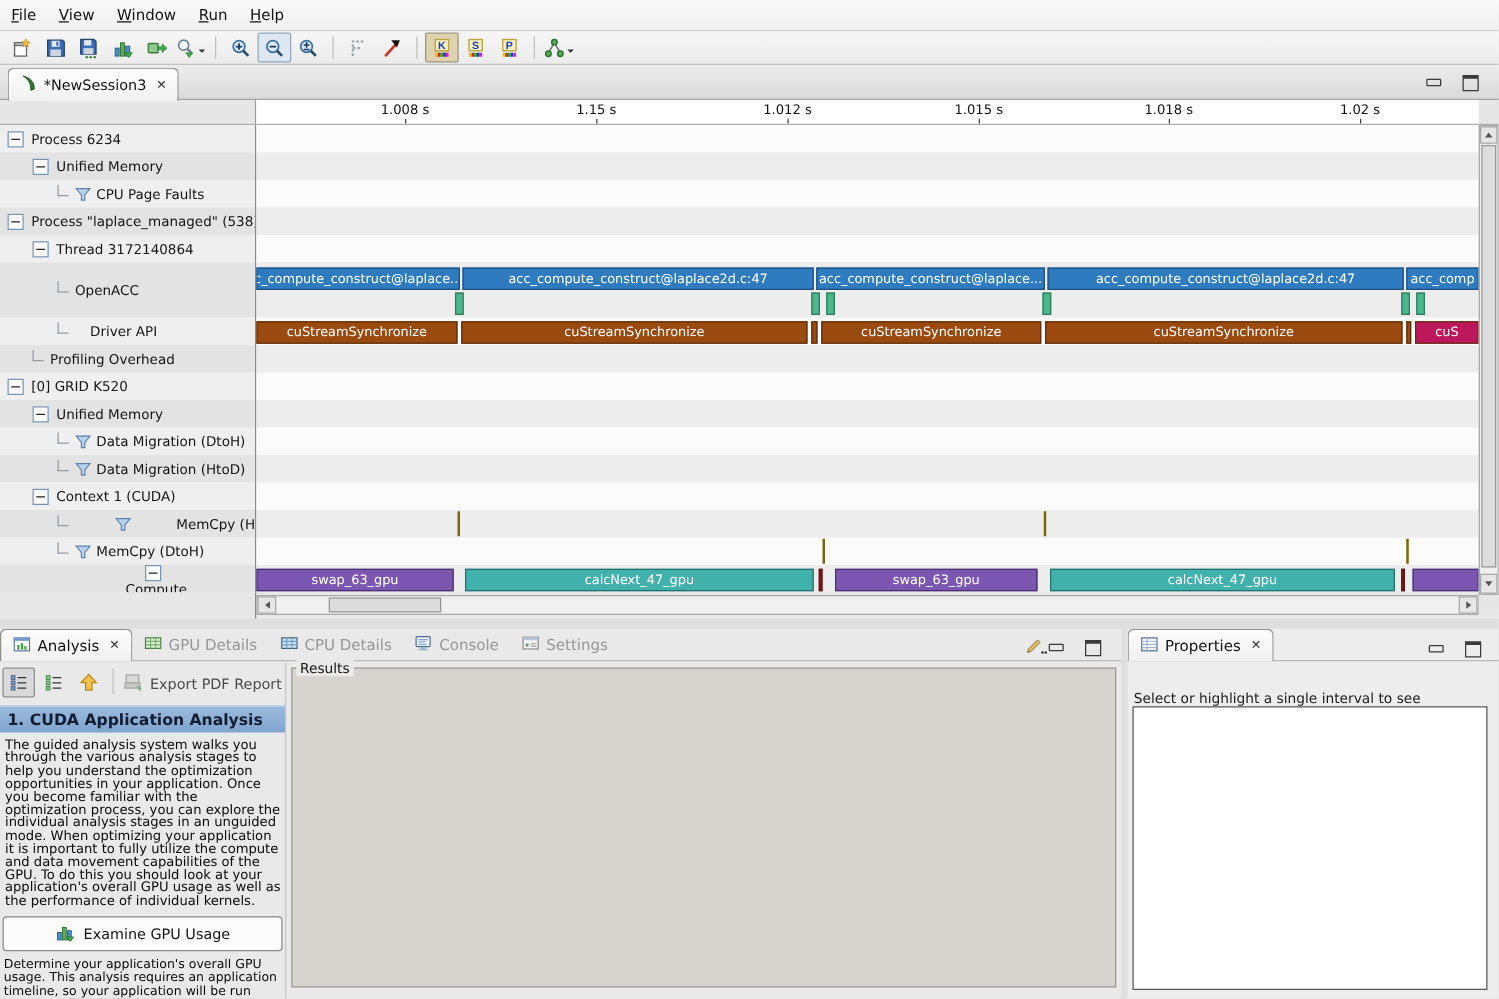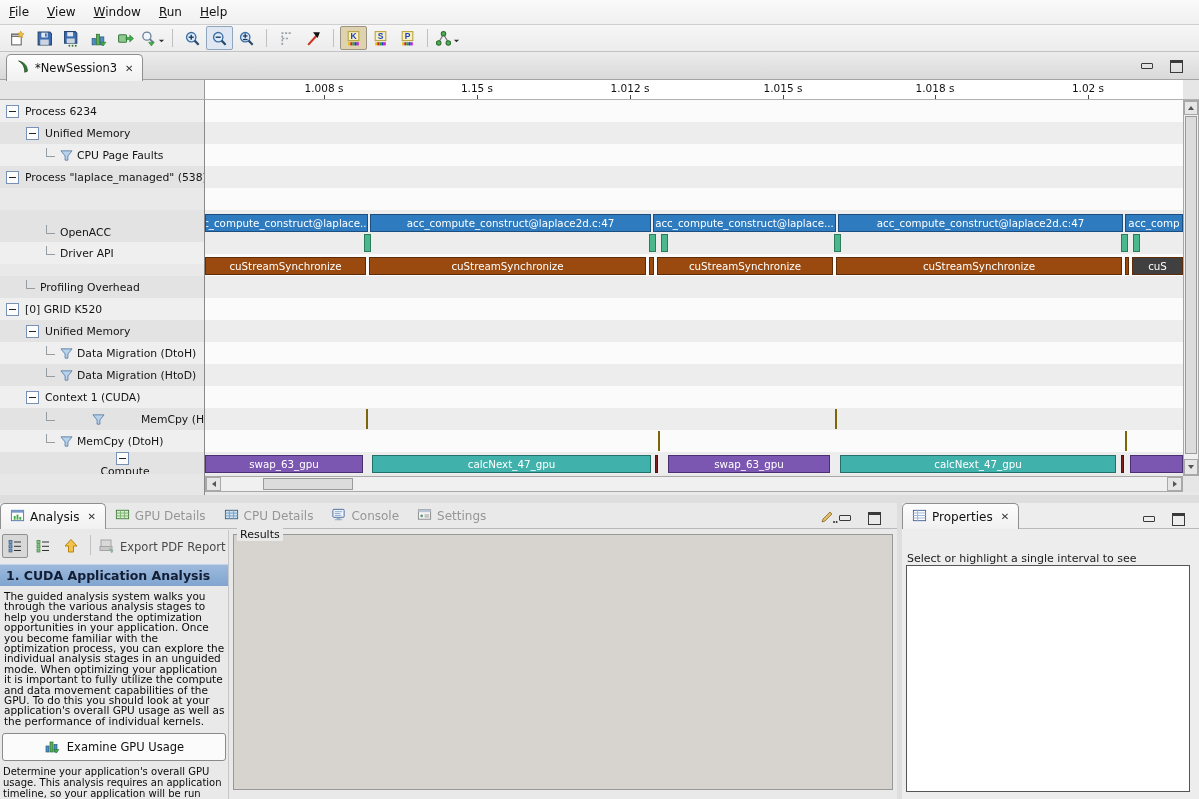--- a/index.html
+++ b/index.html
@@ -332,25 +332,29 @@
           <svg viewBox="0 0 14 14">
             <path d="M1 2h12L8.5 7.5V12h-3V7.5z" fill="#b9d2ec" stroke="#5e82ab"></path>
           </svg>
         </span>
         <span>CPU Page Faults</span>
       </div>
       <div class="trow dark" style="top: 66px; height: 22px; padding-left: 6px;">
         <span class="minusbox"></span>
         <span>Process "laplace_managed" (538)</span>
       </div>
+      <div class="trow" style="top: 88px; height: 22px; padding-left: 26px;">
+        <span class="minusbox"></span>
+        <span>Thread 3172140864</span>
+      </div>
       <div class="trow dark" style="top: 110px; height: 44px; padding-left: 46px;">
         <span class="conn"></span>
         <span>OpenACC</span>
       </div>
-      <div class="trow" style="top: 142px; height: 22px; padding-left: 46px;">
+      <div class="trow" style="top: 154px; height: 22px; padding-left: 46px; gap: 12px;">
         <span class="conn"></span>
         <span>Driver API</span>
       </div>
       <div class="trow dark" style="top: 176px; height: 22px; padding-left: 26px;">
         <span class="conn"></span>
         <span>Profiling Overhead</span>
       </div>
       <div class="trow" style="top: 198px; height: 22px; padding-left: 6px;">
         <span class="minusbox"></span>
         <span>[0] GRID K520</span>
@@ -450,21 +454,21 @@
         <span>cuStreamSynchronize</span>
       </div>
       <div class="seg" style="left: 444px; top: 157px; width: 5px; background: rgb(154, 74, 15); border-color: rgb(94, 44, 8);"></div>
       <div class="seg" style="left: 452px; top: 157px; width: 176px; background: rgb(154, 74, 15); border-color: rgb(94, 44, 8);">
         <span>cuStreamSynchronize</span>
       </div>
       <div class="seg" style="left: 631px; top: 157px; width: 286px; background: rgb(154, 74, 15); border-color: rgb(94, 44, 8);">
         <span>cuStreamSynchronize</span>
       </div>
       <div class="seg" style="left: 920px; top: 157px; width: 4px; background: rgb(154, 74, 15); border-color: rgb(94, 44, 8);"></div>
-      <div class="seg" style="left: 927px; top: 157px; width: 51px; background: #404040; border-color: rgb(94, 44, 8);">
+      <div class="seg" style="left: 927px; top: 157px; width: 51px; background: #be185d; border-color: rgb(94, 44, 8);">
         <span>cuS</span>
       </div>
       <div class="oticks" style="left: 161px; top: 309px; background: rgb(125, 102, 8);"></div>
       <div class="oticks" style="left: 630px; top: 309px; background: rgb(125, 102, 8);"></div>
       <div class="oticks" style="left: 453px; top: 331px; background: rgb(125, 102, 8);"></div>
       <div class="oticks" style="left: 920px; top: 331px; background: rgb(125, 102, 8);"></div>
       <div class="seg" style="left: 0px; top: 355px; width: 158px; background: rgb(123, 87, 178); border-color: rgb(74, 47, 115);">
         <span>swap_63_gpu</span>
       </div>
       <div class="seg" style="left: 167px; top: 355px; width: 279px; background: rgb(65, 177, 171); border-color: rgb(37, 111, 107);">

